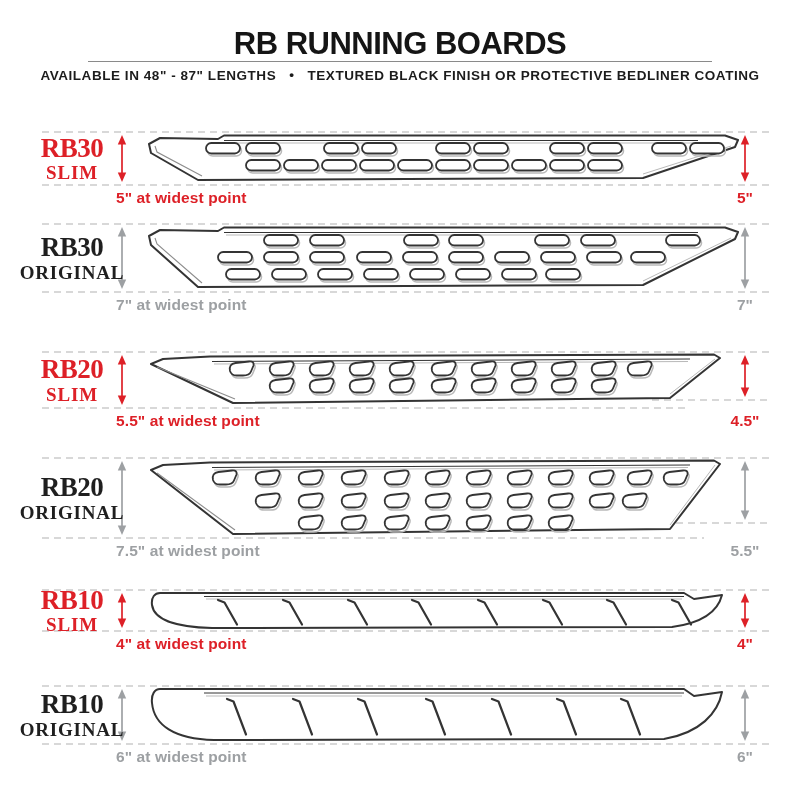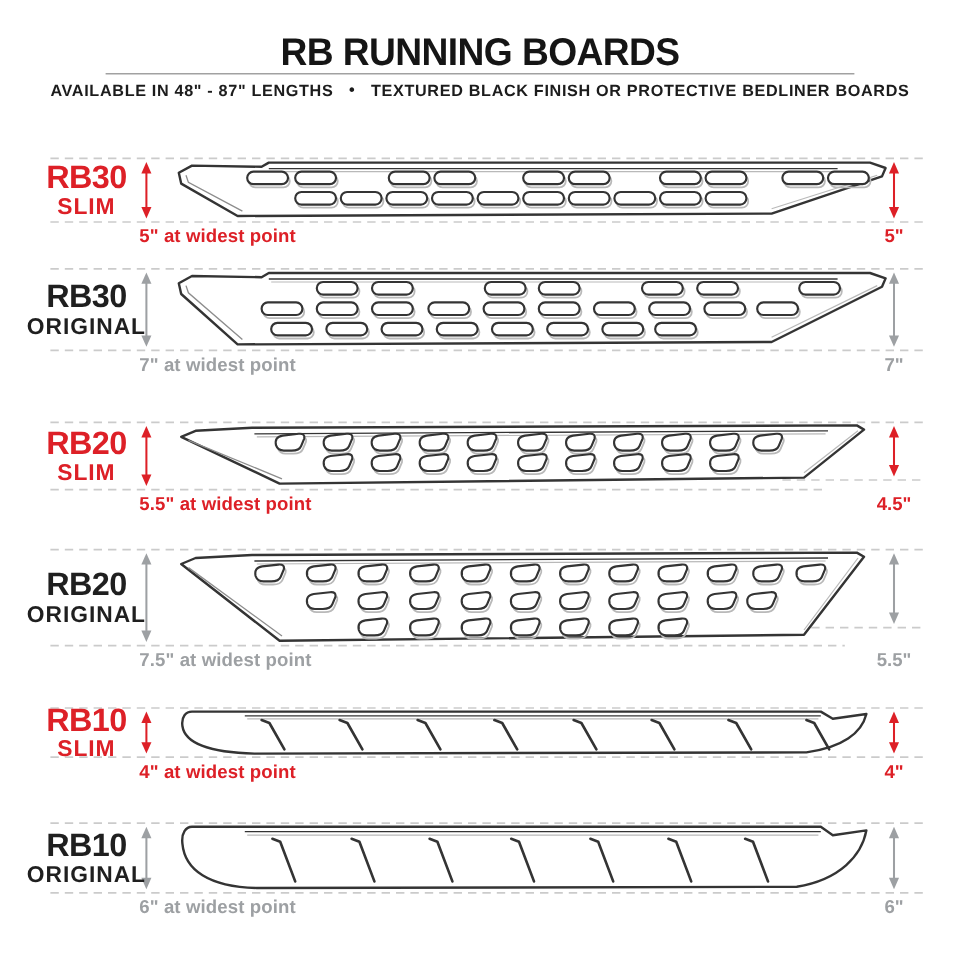--- a/index.html
+++ b/index.html
@@ -8,34 +8,34 @@
   
   #page-title{position:absolute;top:26px;left:0;width:800px;text-align:center;
     font-size:31px;font-weight:800;letter-spacing:-0.5px;color:#151515;transform:scaleY(1.04);}
   #title-rule{position:absolute;top:61px;left:88px;width:624px;height:0;border-top:1.6px solid #8a8a8a;}
   #subtitle{position:absolute;top:68px;left:0;width:800px;text-align:center;
     font-size:13.5px;font-weight:700;letter-spacing:0.55px;color:#1c1c1c;white-space:nowrap;}
   #subtitle .bullet{display:inline-block;margin:0 13px;transform:translateY(-1px);}
   
   .row-svg{position:absolute;left:0;}
   .product-label{position:absolute;left:10px;width:124px;display:flex;flex-direction:column;
-    align-items:center;justify-content:center;line-height:1.05;}
+    align-items:center;justify-content:center;line-height:1.05;font-family:Liberation Serif, serif;}
   .model-name{font-size:27px;font-weight:800;letter-spacing:-0.5px;}
   .variant-name{font-size:19px;font-weight:700;letter-spacing:0.8px;margin-top:1px;}
   .widest-label{position:absolute;left:116px;font-size:15.5px;font-weight:700;letter-spacing:0.1px;white-space:nowrap;}
   .height-label{position:absolute;left:713px;width:64px;text-align:center;
     font-size:15.5px;font-weight:700;}
 </style>
 </head>
 <body>
 
 <div id="sheet">
   <div id="page-title">RB RUNNING BOARDS</div>
   <div id="title-rule"></div>
-  <div id="subtitle"><span>AVAILABLE IN 48" - 87" LENGTHS</span><span class="bullet">•</span><span>TEXTURED BLACK FINISH OR PROTECTIVE BEDLINER BOARDS</span></div>
+  <div id="subtitle"><span>AVAILABLE IN 48" - 87" LENGTHS</span><span class="bullet">•</span><span>TEXTURED BLACK FINISH OR PROTECTIVE BEDLINER COATING</span></div>
   <div id="rows">
       <div>
         <svg class="row-svg" style="top:118px" width="800" height="95" viewBox="0 0 800 95">
           <g>
             <line x1="42" y1="14" x2="772" y2="14" stroke="#CBCBCB" stroke-width="1.4" stroke-dasharray="7 5"></line>
             <line x1="42" y1="67" x2="772" y2="67" stroke="#CBCBCB" stroke-width="1.4" stroke-dasharray="7 5"></line>
           </g>
           <g>
             <line x1="122" y1="25" x2="122" y2="56" stroke="#DD2027" stroke-width="1.7"></line>
   <polygon points="122,17 117.8,26.5 126.2,26.5" fill="#DD2027"></polygon>

